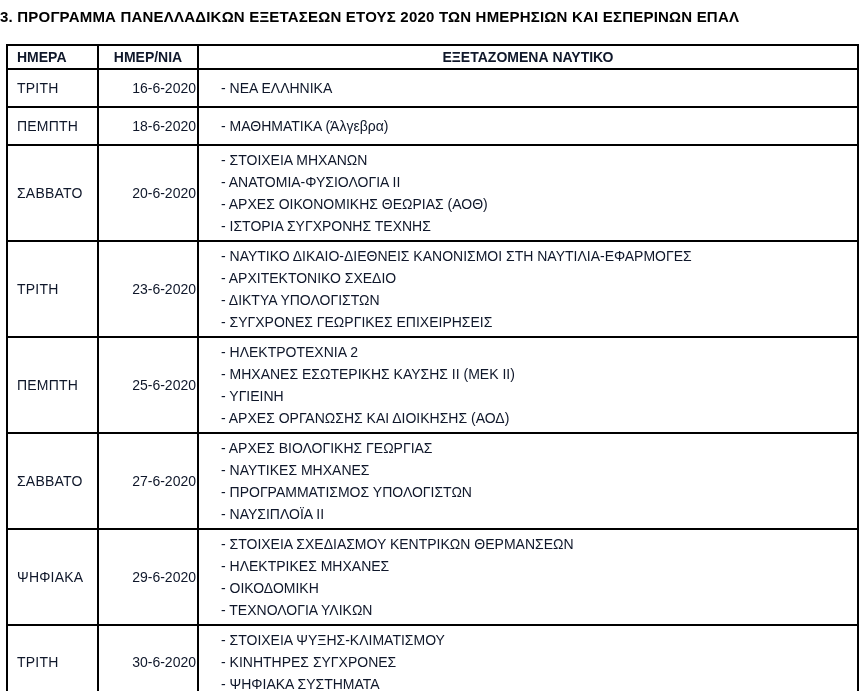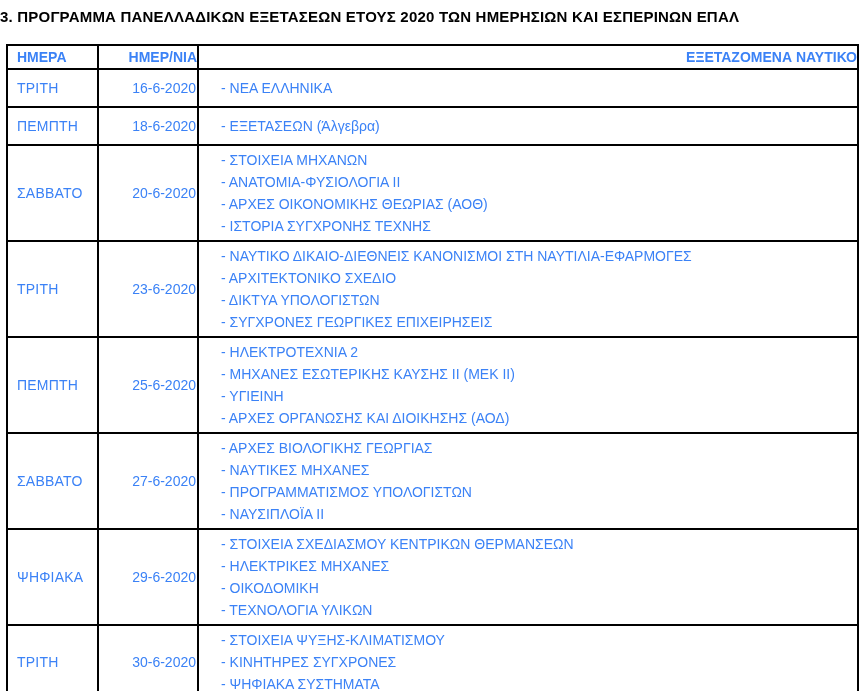--- a/index.html
+++ b/index.html
@@ -24,28 +24,28 @@
   }
   table.schedule {
     border-collapse: collapse;
     table-layout: fixed;
     margin: 19px 0 0 6px;
     width: 851px;
   }
   .schedule th, .schedule td {
     border: 2px solid #000000;
     font-size: 14px;
-    color: #3b82f6;
+    color: #0f172a;
     box-sizing: border-box;
   }
   .schedule th {
     font-weight: 700;
     height: 24px;
     padding: 1px 0 1px 0;
-    text-align: right;
+    text-align: center;
   }
   .schedule th.h-day {
     text-align: left;
     padding-left: 9px;
   }
   .schedule tr.data-row {
     height: 38px;
   }
   .schedule td.day-cell {
     text-align: left;
@@ -92,21 +92,21 @@
     <td class="date-cell">16-6-2020</td>
     <td class="subjects-cell">
             <div class="subject-line">- ΝΕΑ ΕΛΛΗΝΙΚΑ</div>
           </td>
   </tr>
 
   <tr class="data-row">
     <td class="day-cell">ΠΕΜΠΤΗ</td>
     <td class="date-cell">18-6-2020</td>
     <td class="subjects-cell">
-            <div class="subject-line">- ΕΞΕΤΑΣΕΩΝ  (Άλγεβρα)</div>
+            <div class="subject-line">- ΜΑΘΗΜΑΤΙΚΑ  (Άλγεβρα)</div>
           </td>
   </tr>
 
   <tr class="data-row">
     <td class="day-cell">ΣΑΒΒΑΤΟ</td>
     <td class="date-cell">20-6-2020</td>
     <td class="subjects-cell">
             <div class="subject-line">- ΣΤΟΙΧΕΙΑ ΜΗΧΑΝΩΝ</div>
             <div class="subject-line">- ΑΝΑΤΟΜΙΑ-ΦΥΣΙΟΛΟΓΙΑ II</div>
             <div class="subject-line">- ΑΡΧΕΣ ΟΙΚΟΝΟΜΙΚΗΣ ΘΕΩΡΙΑΣ (ΑΟΘ)</div>

